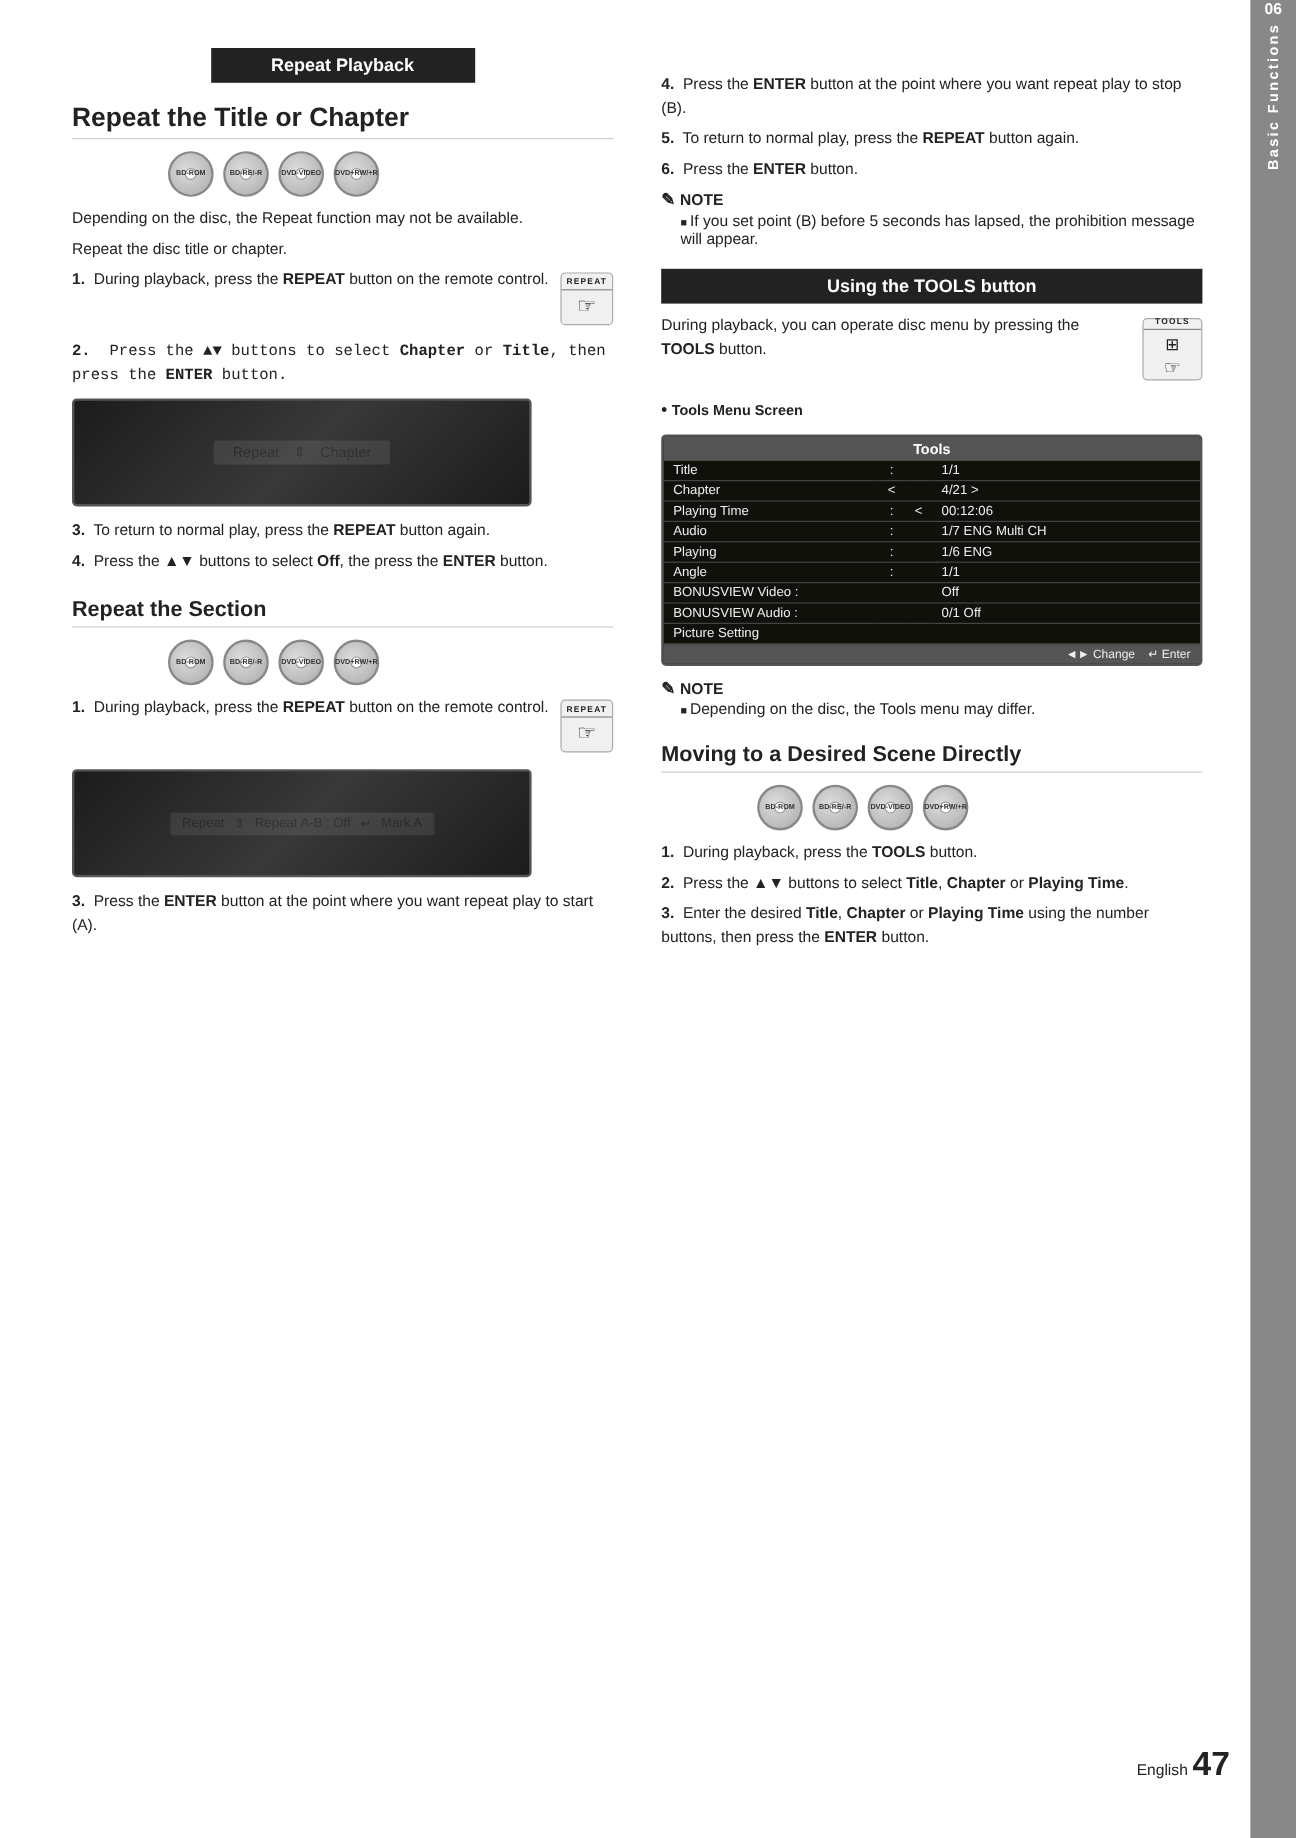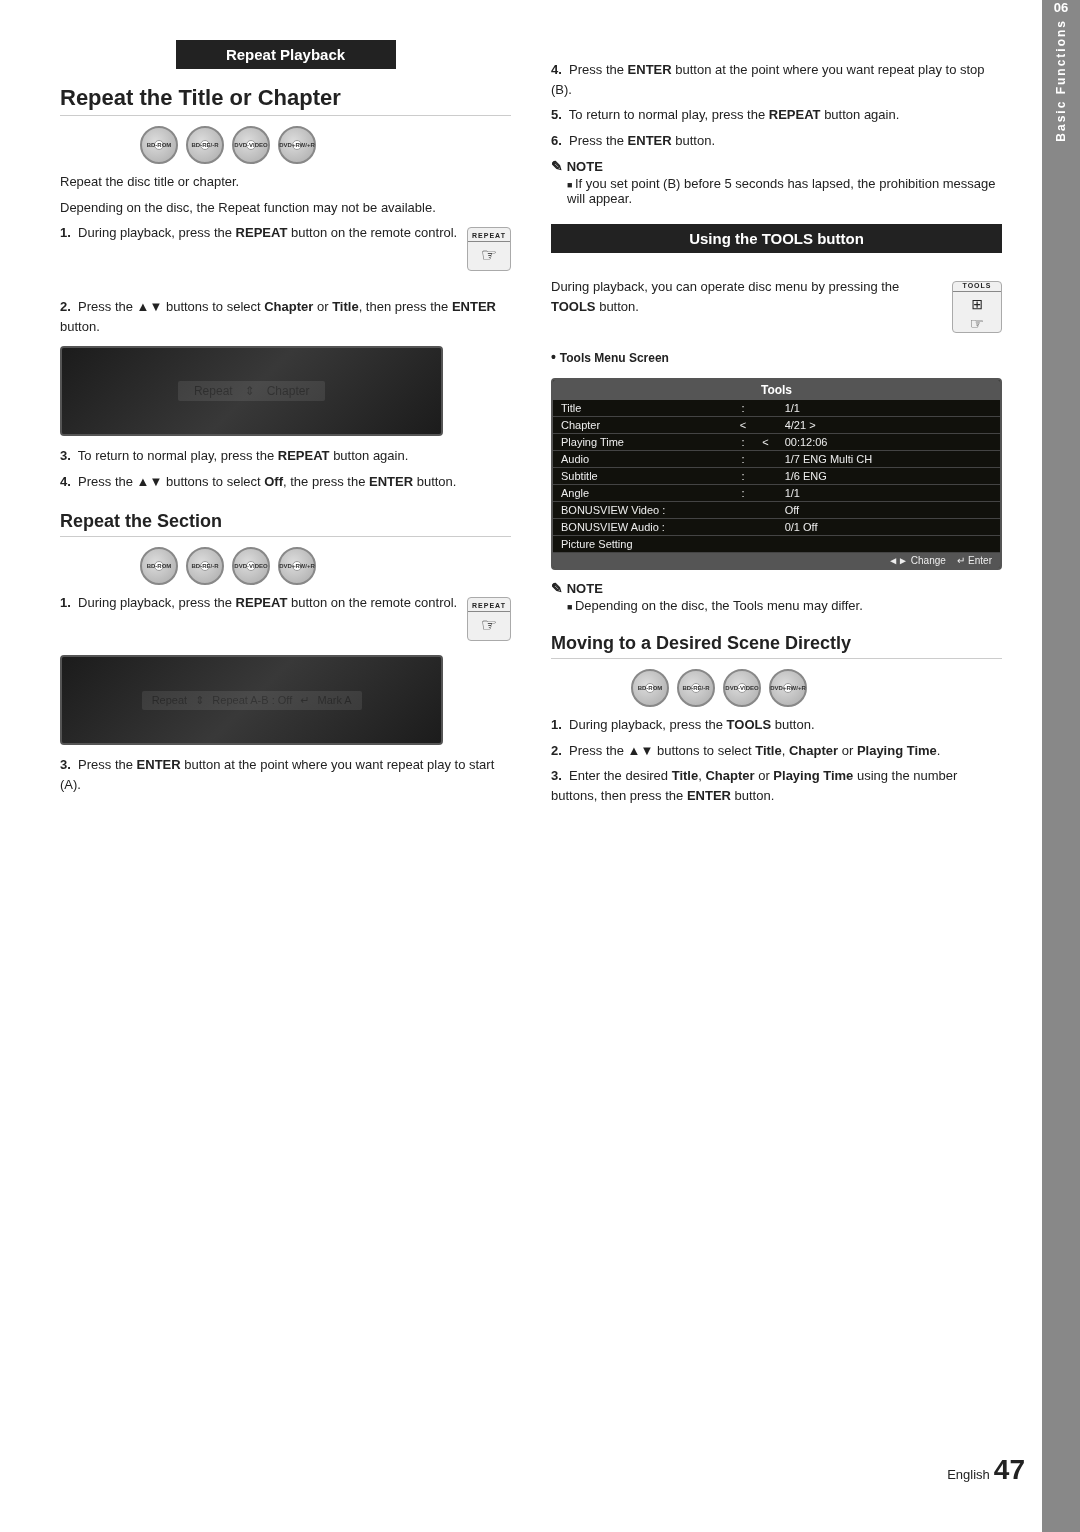--- a/index.html
+++ b/index.html
@@ -228,21 +228,21 @@
       padding: 2px 8px;
       text-align: right;
     }
     .sub-banner {
       background: #222;
       color: #fff;
       text-align: center;
       padding: 6px 20px;
       font-size: 15px;
       font-weight: bold;
-      margin-bottom: 24px;
+      margin-bottom: 8px;
       display: block;
     }
     .page-num-large {
       font-size: 28px;
       font-weight: bold;
     }
     .sidebar-right {
       width: 38px;
       background: #888;
       display: flex;
@@ -325,32 +325,32 @@
             <span style="position:relative;z-index:1;font-size:6px;font-weight:bold;text-align:center;line-height:1.1;">BD-RE/-R</span>
           </div>
         <div class="disc-icon">
             <span style="position:relative;z-index:1;font-size:6px;font-weight:bold;text-align:center;line-height:1.1;">DVD-VIDEO</span>
           </div>
         <div class="disc-icon">
             <span style="position:relative;z-index:1;font-size:6px;font-weight:bold;text-align:center;line-height:1.1;">DVD+RW/+R</span>
           </div>
       </div>
 
+      <p>Depending on the disc, the Repeat function may not be available.</p>
       <p>Repeat the disc title or chapter.</p>
-      <p>Depending on the disc, the Repeat function may not be available.</p>
 
       <div class="clearfix">
         <div class="repeat-btn-img" style="float:right;margin:4px 0 4px 8px;">
           <div class="repeat-btn-label">REPEAT</div>
           <div class="repeat-btn-hand">☞</div>
         </div>
         <p><b>1.</b>&nbsp; During playback, press the <b>REPEAT</b> button on the remote control.</p>
       </div>
 
-      <p style="margin-top:22px;"><b>2.</b>&nbsp; Press the ▲▼ buttons to select <b>Chapter</b> or <b>Title</b>, then press the <b>ENTER</b> button.</p>
+      <p style="margin-top:8px;font-family:Liberation Mono, monospace;"><b>2.</b>&nbsp; Press the ▲▼ buttons to select <b>Chapter</b> or <b>Title</b>, then press the <b>ENTER</b> button.</p>
 
       <div class="screen-mockup">
         <div style="position:absolute;top:0;left:0;right:0;bottom:0;background:linear-gradient(135deg,#1a1a1a,#3a3a3a,#1a1a1a);opacity:0.9;"></div>
         <div class="screen-label">
           <span>Repeat</span>
           <span>⇕</span>
           <span>Chapter</span>
         </div>
       </div>
 
@@ -450,21 +450,21 @@
             <td>&lt;</td>
             <td>00:12:06</td>
           </tr>
           <tr>
             <td>Audio</td>
             <td>:</td>
             <td></td>
             <td>1/7 ENG Multi CH</td>
           </tr>
           <tr>
-            <td>Subtitle</td>
+            <td>Playing</td>
             <td>:</td>
             <td></td>
             <td>1/6 ENG</td>
           </tr>
           <tr>
             <td>Angle</td>
             <td>:</td>
             <td></td>
             <td>1/1</td>
           </tr>

